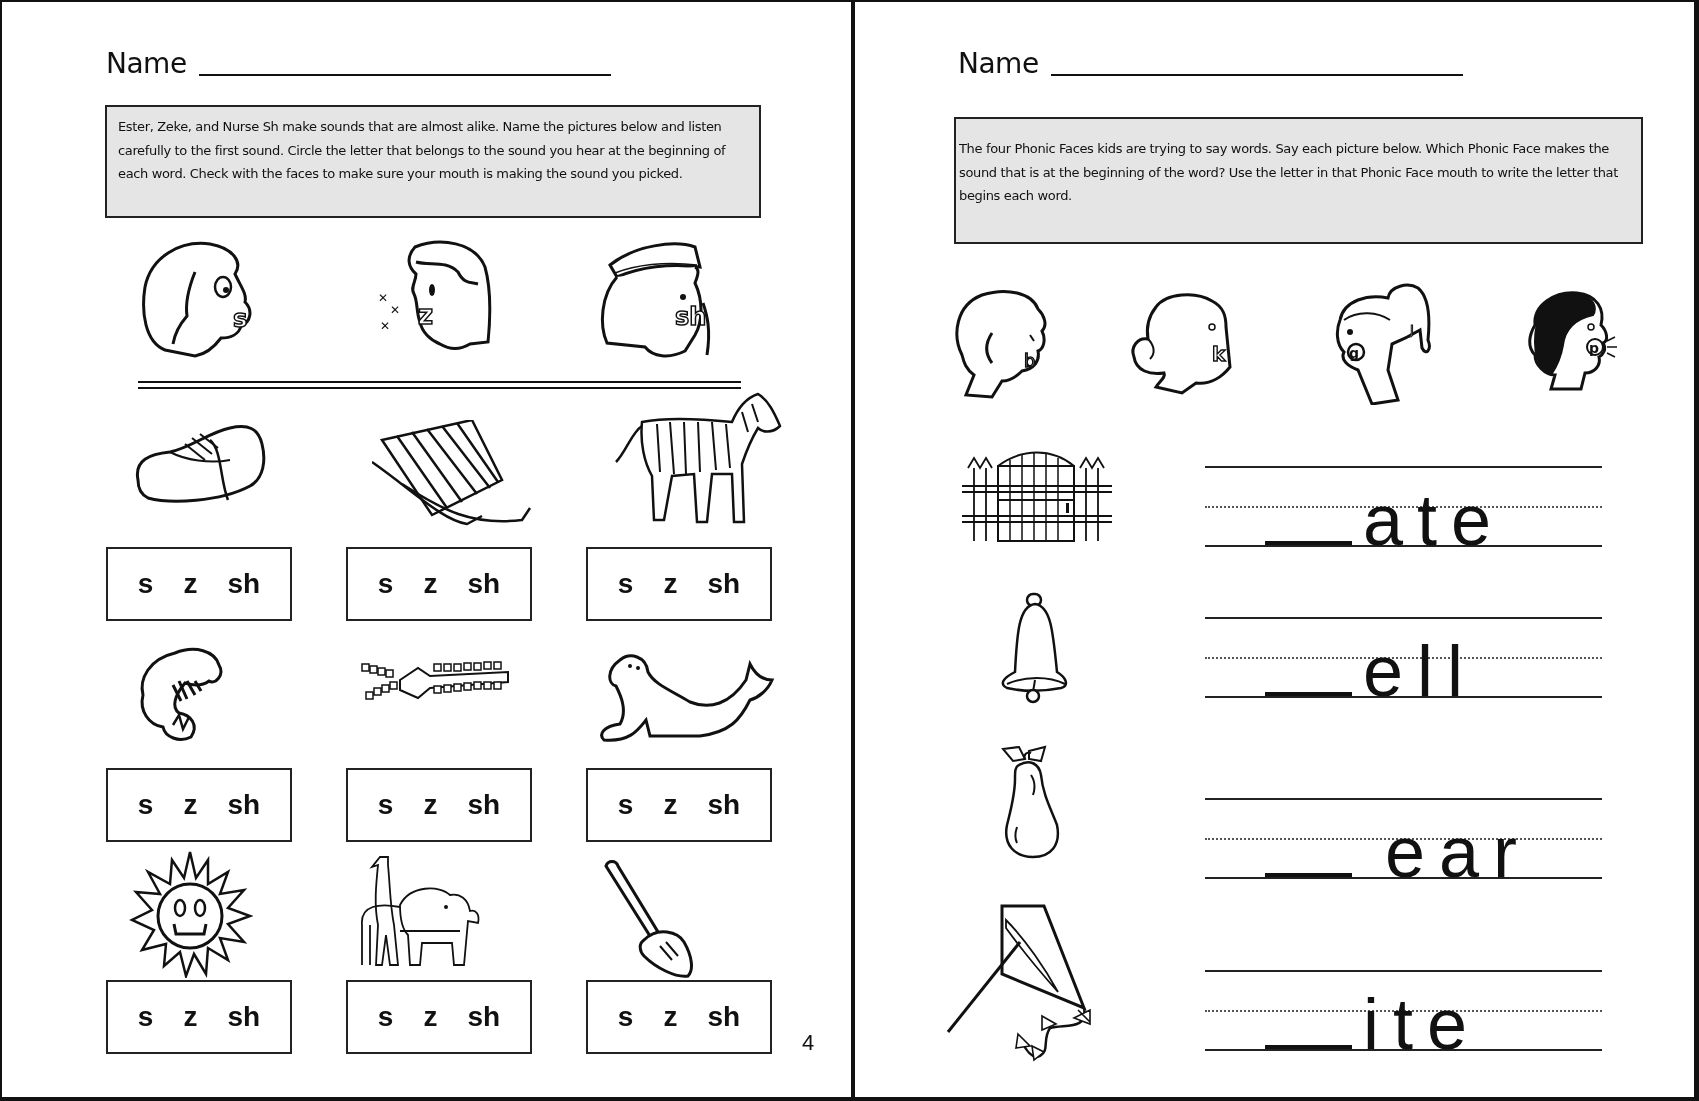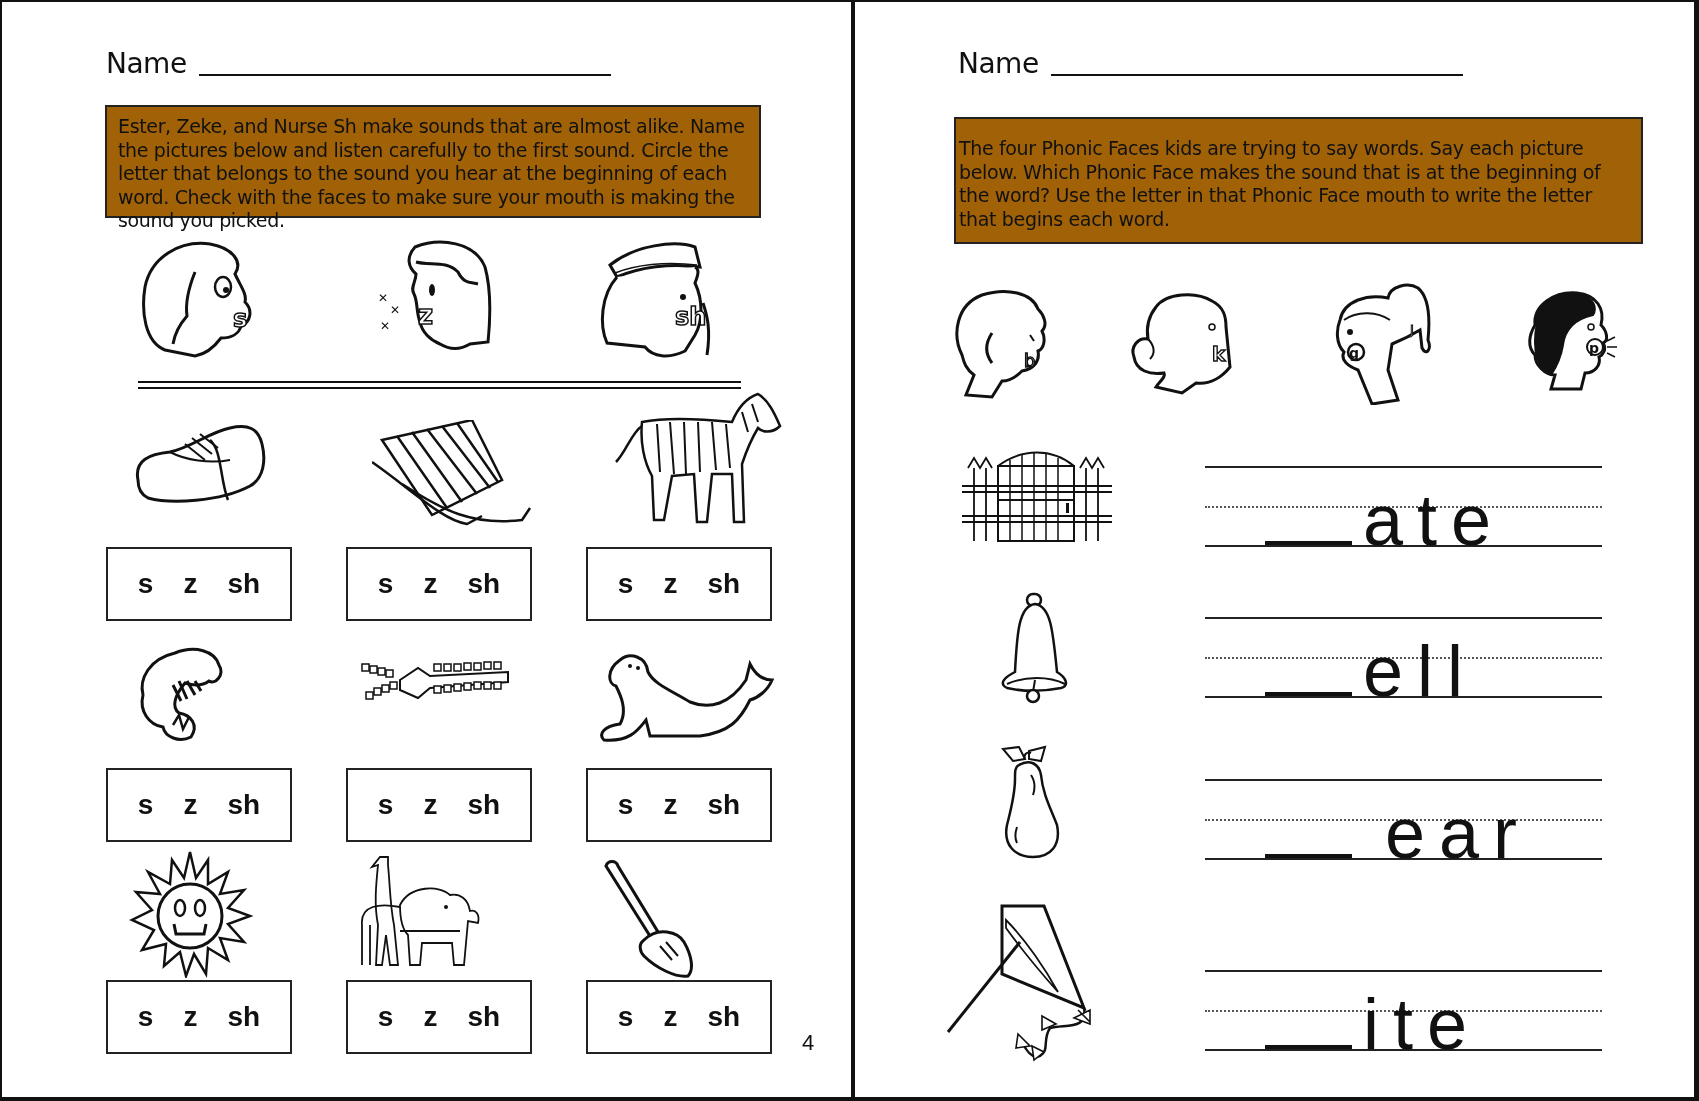--- a/index.html
+++ b/index.html
@@ -7,22 +7,22 @@
   body { position: relative; font-family: "DejaVu Sans", sans-serif; color: #111; }
 
   .sheet { position: absolute; left: 0; top: 0; width: 1699px; height: 1101px;
            border: 2px solid #111; border-bottom-width: 4px; border-right-width: 5px; background: #fff; }
   .divider { position: absolute; left: 851px; top: 0; width: 4px; height: 1101px; background: #111; }
 
   .name-row { position: absolute; display: flex; align-items: flex-end; }
   .name-label { font-size: 28px; letter-spacing: -0.5px; font-family: "DejaVu Sans", sans-serif; font-weight: normal; line-height: 1; }
   .name-line { border-bottom: 2px solid #111; height: 2px; margin-left: 12px; margin-bottom: 2px; }
 
-  .instructions { position: absolute; border: 2px solid #222; background: #a16207;
-                  font-size: 19px; line-height: 23.5px; letter-spacing: -0.35px; color: #111; }
+  .instructions { position: absolute; border: 2px solid #222; background: #e5e5e5;
+                  font-size: 13px; line-height: 23.5px; letter-spacing: -0.35px; color: #111; }
 
   .face { position: absolute; }
   .double-rule { position: absolute; left: 138px; width: 603px; height: 8px;
                  border-top: 2px solid #111; border-bottom: 2px solid #111; }
 
   .pic { position: absolute; }
   .choice-box { position: absolute; width: 186px; height: 74px; border: 2px solid #222; background: #fff;
                 display: flex; align-items: center; justify-content: center; gap: 30px;
                 font-family: "Liberation Sans", sans-serif; font-weight: bold; font-size: 28px; }
   .choice-box span { line-height: 1; }
@@ -267,21 +267,21 @@
   <div class="blank"></div>
   <div class="word">ell</div>
 </div>
 
 <svg class="pic" style="left:995px; top:745px;" width="80" height="115" viewBox="0 0 80 115">
   <path d="M8 4 L24 2 L30 14 L18 16 Z M34 6 L50 2 L46 16 L34 14 Z" fill="#fff" stroke="#111" stroke-width="2"></path>
   <path d="M30 14 C28 10 32 6 36 8" fill="none" stroke="#111" stroke-width="2"></path>
   <path d="M24 20 C34 14 44 18 46 30 C48 50 56 64 62 80 C66 100 56 112 38 112 C20 112 8 100 12 80 C16 64 20 50 20 34 C20 26 20 22 24 20 Z" fill="#fff" stroke="#111" stroke-width="2.5"></path>
   <path d="M36 30 C40 36 40 44 38 50 M22 82 C20 88 20 94 22 98" fill="none" stroke="#111" stroke-width="2"></path>
 </svg>
-<div class="write-row" style="top:779px;">
+<div class="write-row" style="top:798px;">
   <div class="top-line"></div>
   <div class="mid-line"></div>
   <div class="base-line"></div>
   <div class="blank"></div>
   <div class="word" style="left:180px;">ear</div>
 </div>
 
 <svg class="pic" style="left:946px; top:900px;" width="190" height="165" viewBox="0 0 190 165">
   <path d="M56 6 L98 6 L138 108 L56 74 Z" fill="#fff" stroke="#111" stroke-width="3"></path>
   <path d="M60 20 C80 40 100 70 112 92 C96 74 76 50 60 28 Z" fill="#fff" stroke="#111" stroke-width="1.8"></path>

